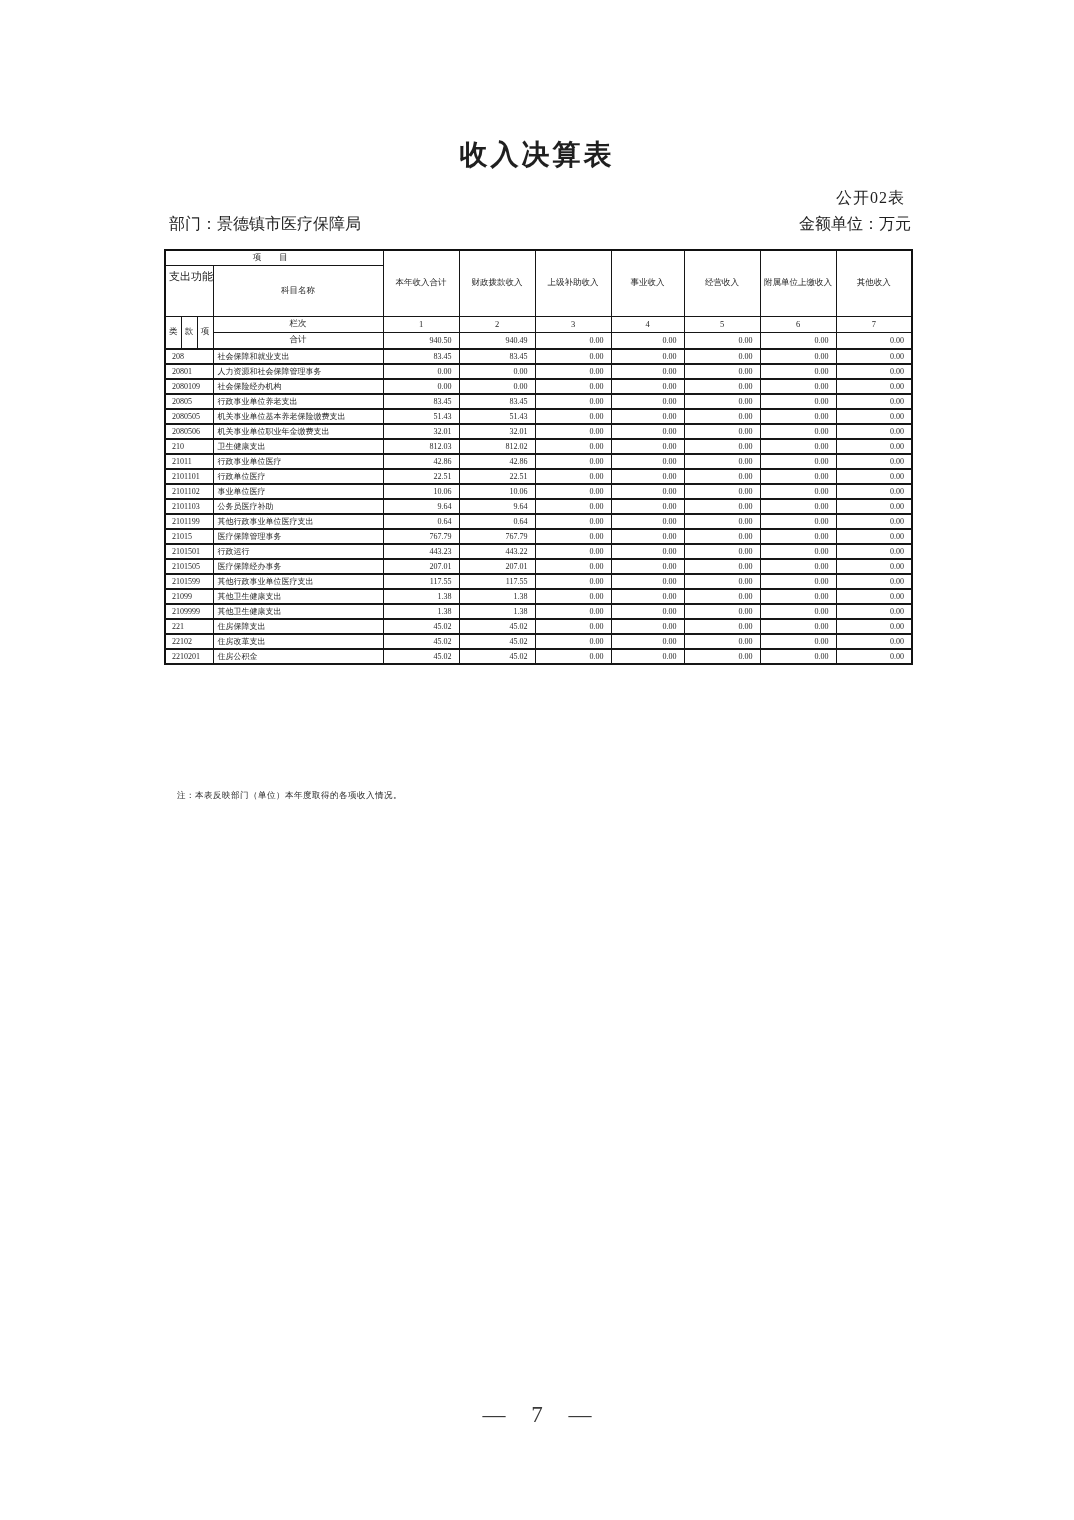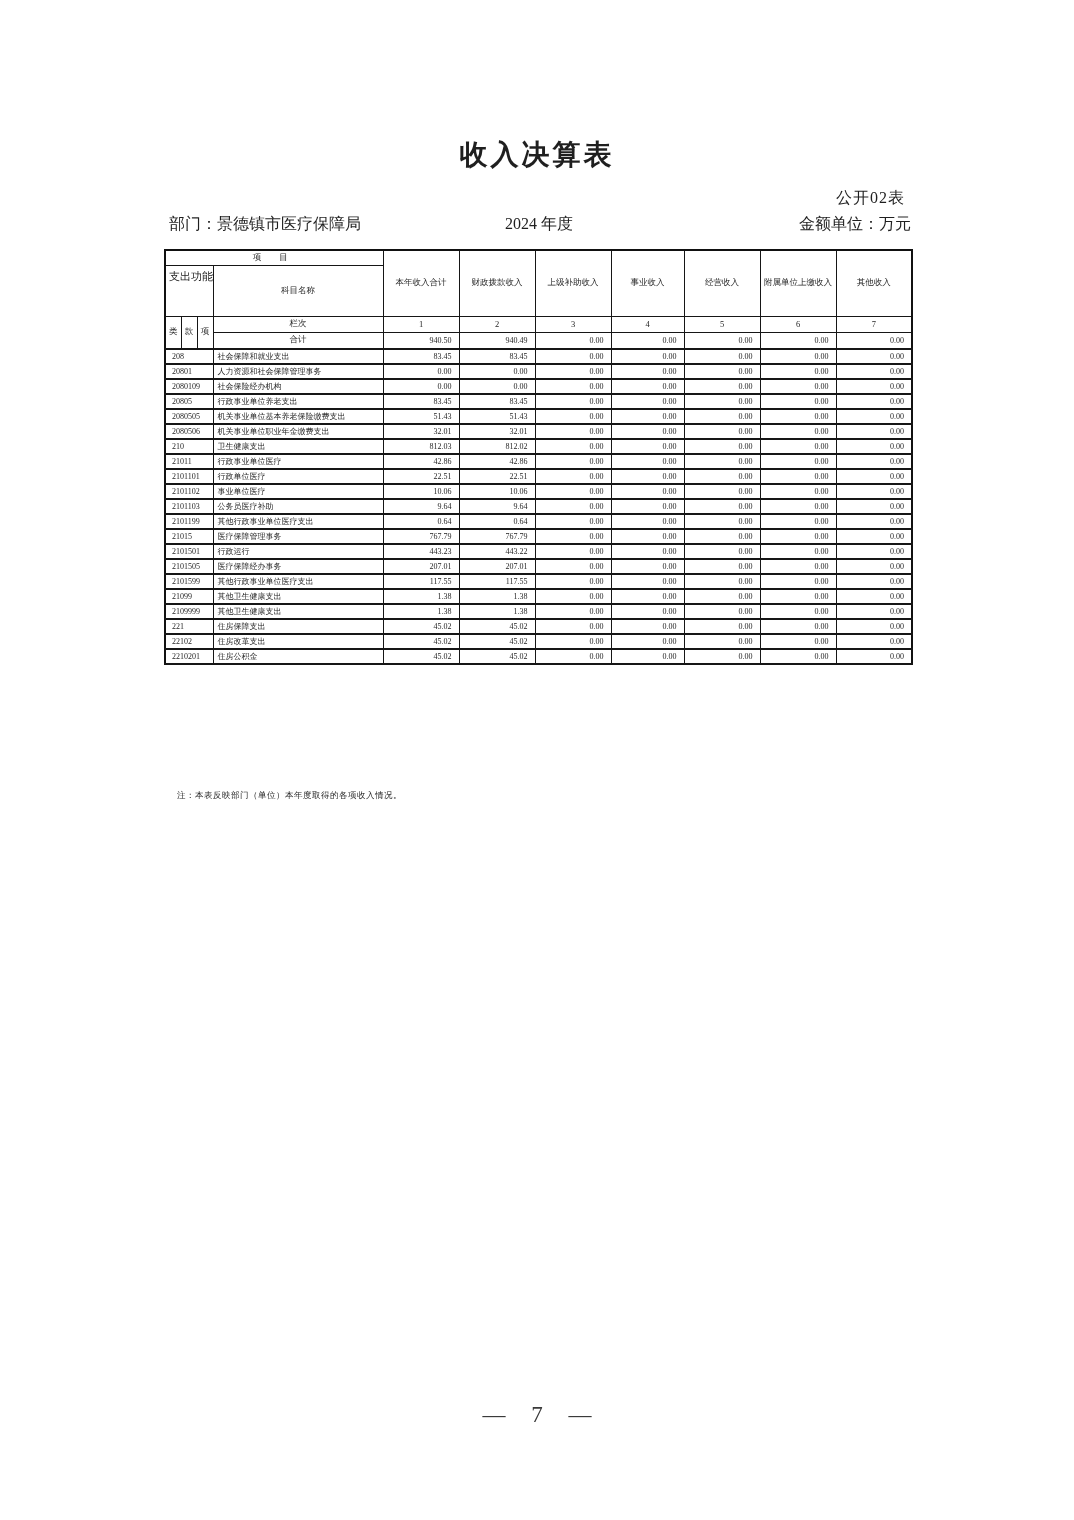--- a/index.html
+++ b/index.html
@@ -53,21 +53,20 @@
   }
 </style>
 </head>
 <body>
 
 <div class="title">收入决算表</div>
 <div class="table-label">公开02表</div>
 
 <div class="meta">
   <span class="dept">部门：景德镇市医疗保障局</span>
-  <span class="year">2024 年度</span>
   <span class="unit">金额单位：万元</span>
 </div>
 
 <div class="table-wrap">
   <table>
     <colgroup>
       <col style="width:16px">
         <col style="width:16px">
         <col style="width:16px">
       <col style="width:170px">

